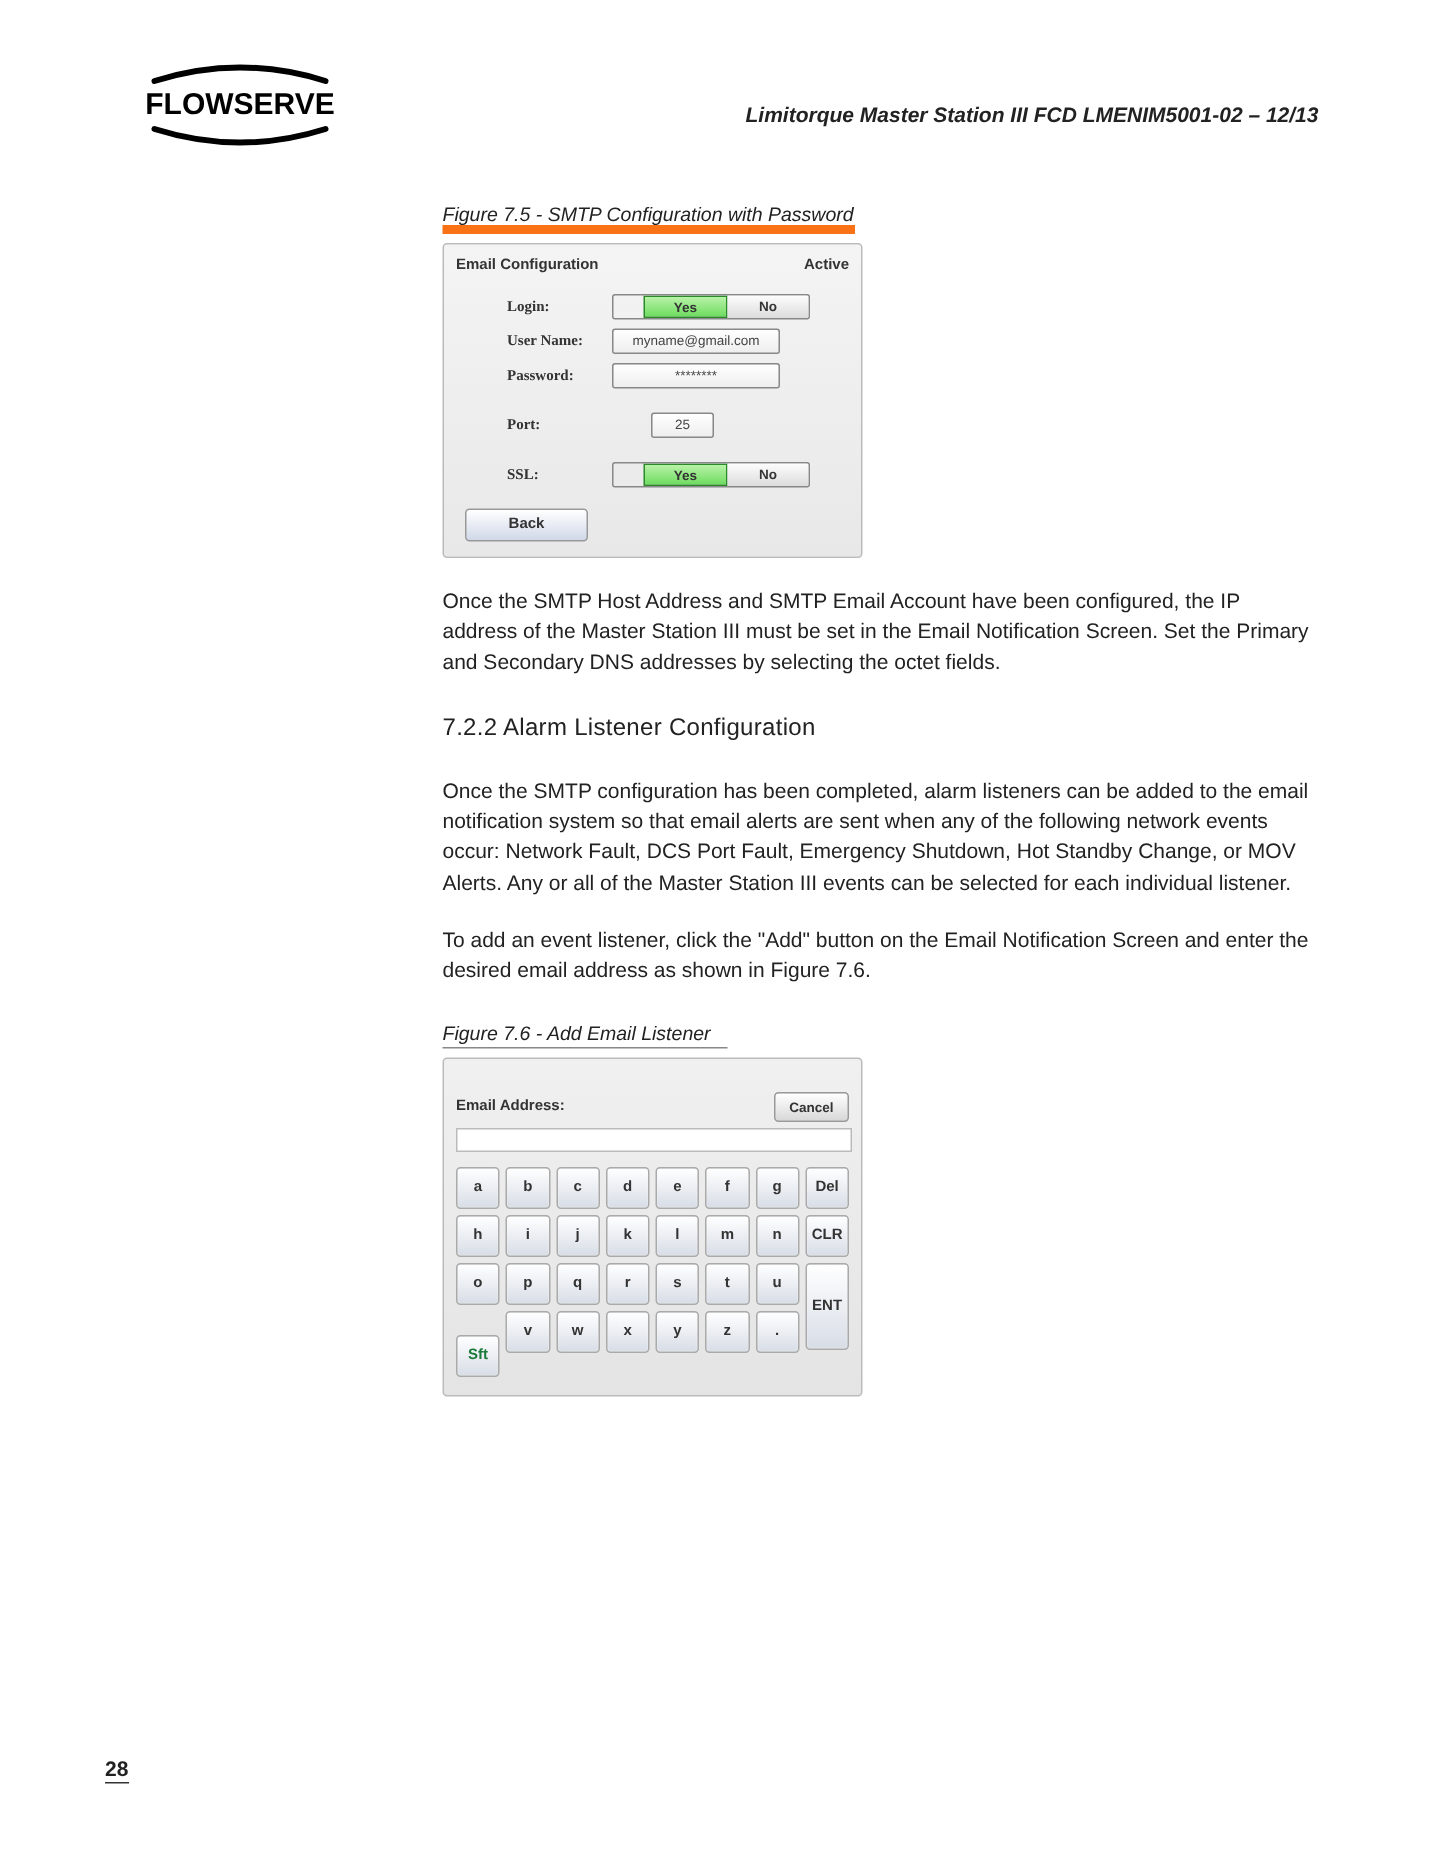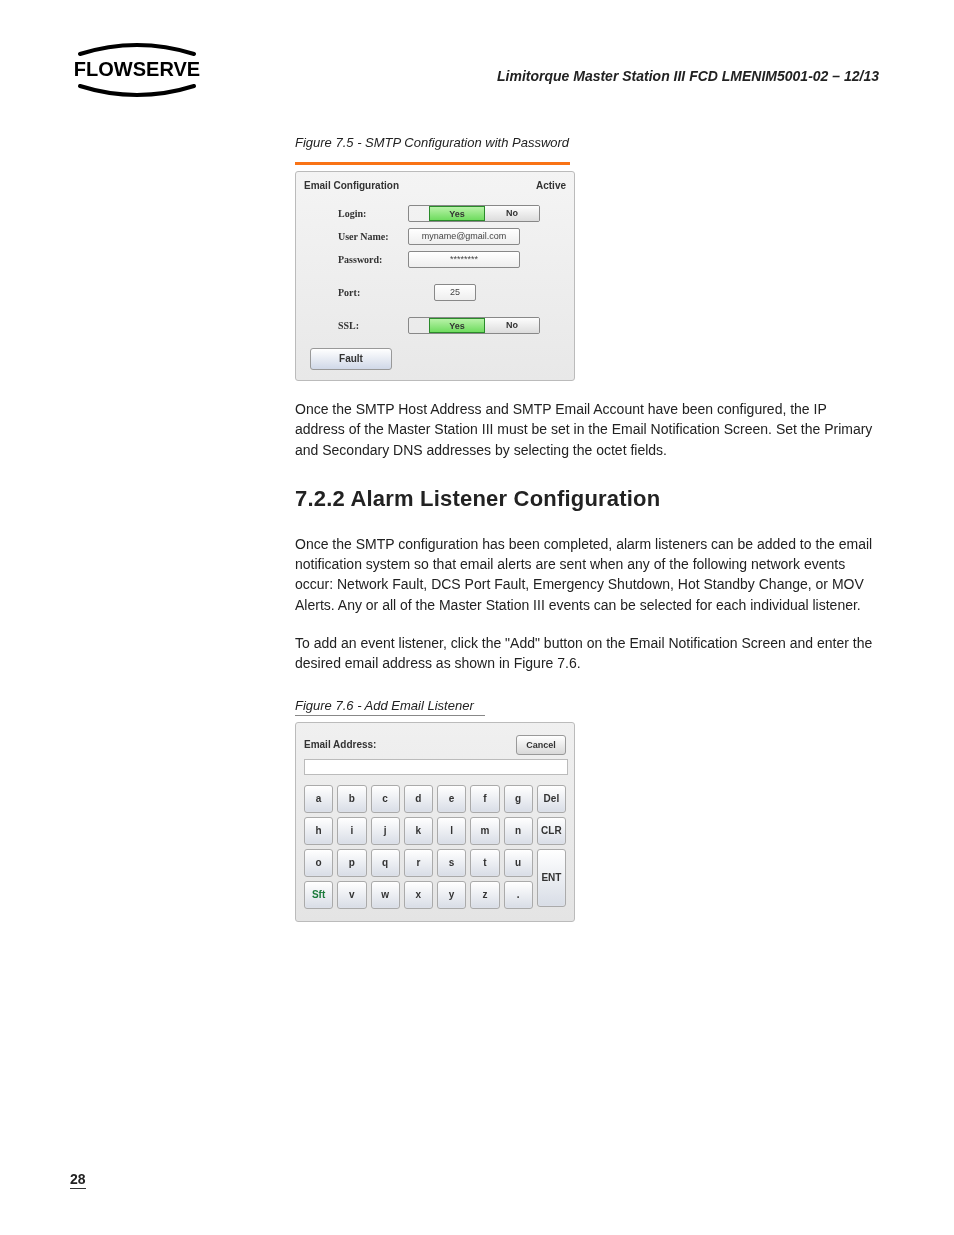--- a/index.html
+++ b/index.html
@@ -12,41 +12,41 @@
     position: relative;
     color: #222;
   }
   .page {
     box-sizing: border-box;
     padding: 40px 70px 40px 70px;
   }
   .logo {
     position: absolute;
     top: 42px;
-    left: 62px;
+    left: 85px;
   }
   .header-line {
     position: absolute;
     top: 68px;
     right: 75px;
     font-style: italic;
     font-weight: bold;
     font-size: 14px;
   }
   .content {
     margin-left: 225px;
     margin-top: 95px;
     width: 580px;
   }
   .fig-caption {
     font-style: italic;
     font-size: 13px;
     margin-bottom: 6px;
-    border-bottom: 3px solid #f97316;
-    padding-bottom: 12px;
+    border-bottom: 6px solid #f97316;
+    padding-bottom: 0;
     width: 275px;
   }
   .panel {
     width: 280px;
     background: linear-gradient(#f4f4f4,#e8e8e8);
     border: 1px solid #bbb;
     border-radius: 3px;
     font-size: 10px;
     font-weight: bold;
     color: #333;
@@ -66,50 +66,50 @@
     font-weight:normal; line-height:15px; color:#444;
   }
   .port-field { width:40px; }
   .back-btn {
     margin-top:14px; margin-left:6px; width:80px; height:20px;
     border:1px solid #999; border-radius:3px;
     background:linear-gradient(#fff,#d0d8e8); text-align:center; line-height:20px;
     font-size:10px; font-weight:bold;
   }
   .body-text { font-size:14px; line-height:1.45; margin: 4px 0 18px 0; font-family: Arial, sans-serif; }
-  .section-heading { font-size:22px; font-weight:bold; margin: 26px 0 22px 0; font-family: "Arial Narrow", Arial, sans-serif; letter-spacing:0.2px; }
+  .section-heading { font-size:16px; font-weight:normal; margin: 26px 0 22px 0; font-family: "Arial Narrow", Arial, sans-serif; letter-spacing:0.2px; }
   .fig-caption2 {
     font-style: italic; font-size: 13px; margin-top:24px; margin-bottom:6px;
     border-bottom: 1px solid #888; padding-bottom: 2px; width: 190px;
   }
   .panel2 {
     width: 280px;
     background: linear-gradient(#f0f0f0,#e4e4e4);
     border: 1px solid #bbb;
     border-radius: 3px;
     font-size: 10px; font-weight:bold; color:#333;
-    padding: 12px 8px 12px 8px; box-sizing:border-box;
+    padding: 22px 8px 12px 8px; box-sizing:border-box;
   }
   .panel2-header { display:flex; justify-content:space-between; align-items:center; margin-bottom:4px;}
   .cancel-btn {
     width:48px; height:18px; border:1px solid #999; border-radius:3px;
     background:linear-gradient(#fff,#d8d8d8); text-align:center; line-height:18px;
     font-size:9px; font-weight:bold;
   }
   .addr-input {
     width: 262px; height:14px; background:#fff; border:1px solid #bbb; margin-bottom:10px;
   }
   .kbd { display:grid; grid-template-columns: repeat(8, 1fr); gap:4px; }
   .key {
     height:26px; border:1px solid #aaa; border-radius:3px;
     background:linear-gradient(#fff,#d8dde6); text-align:center; line-height:26px;
     font-size:10px; font-weight:bold; box-shadow: inset 0 0 1px rgba(255,255,255,0.8);
   }
   .key.tall { grid-row: span 2; height:56px; line-height:56px; }
-  .key.sft { color:#1a7a3a; }
+  .key.sft { color:#1a7a3a;margin-top:16px; }
   .page-num {
     position:absolute; bottom:46px; left:70px;
     font-weight:bold; font-size:14px;
     border-bottom:1px solid #333; padding-bottom:1px;
   }
 </style>
 </head>
 <body>
 
 <div class="page">
@@ -158,21 +158,21 @@
       </div>
 
       <div class="form-row" style="margin-top:16px;">
         <span class="lbl">SSL:</span>
         <div class="seg">
           <div class="sel">Yes</div>
           <div>No</div>
         </div>
       </div>
 
-      <div class="back-btn">Fault</div>
+      <div class="back-btn">Back</div>
     </div>
 
     <div class="body-text">Once the SMTP Host Address and SMTP Email Account have been configured, the IP address of the Master Station III must be set in the Email Notification Screen. Set the Primary and Secondary DNS addresses by selecting the octet fields.</div>
 
     <div class="section-heading">7.2.2 Alarm Listener Configuration</div>
 
     <div class="body-text">Once the SMTP configuration has been completed, alarm listeners can be added to the email notification system so that email alerts are sent when any of the following network events occur: Network Fault, DCS Port Fault, Emergency Shutdown, Hot Standby Change, or MOV Alerts. Any or all of the Master Station III events can be selected for each individual listener.</div>
     <div class="body-text">To add an event listener, click the "Add" button on the Email Notification Screen and enter the desired email address as shown in Figure 7.6.</div>
 
     <div class="fig-caption2">Figure 7.6 - Add Email Listener</div>

